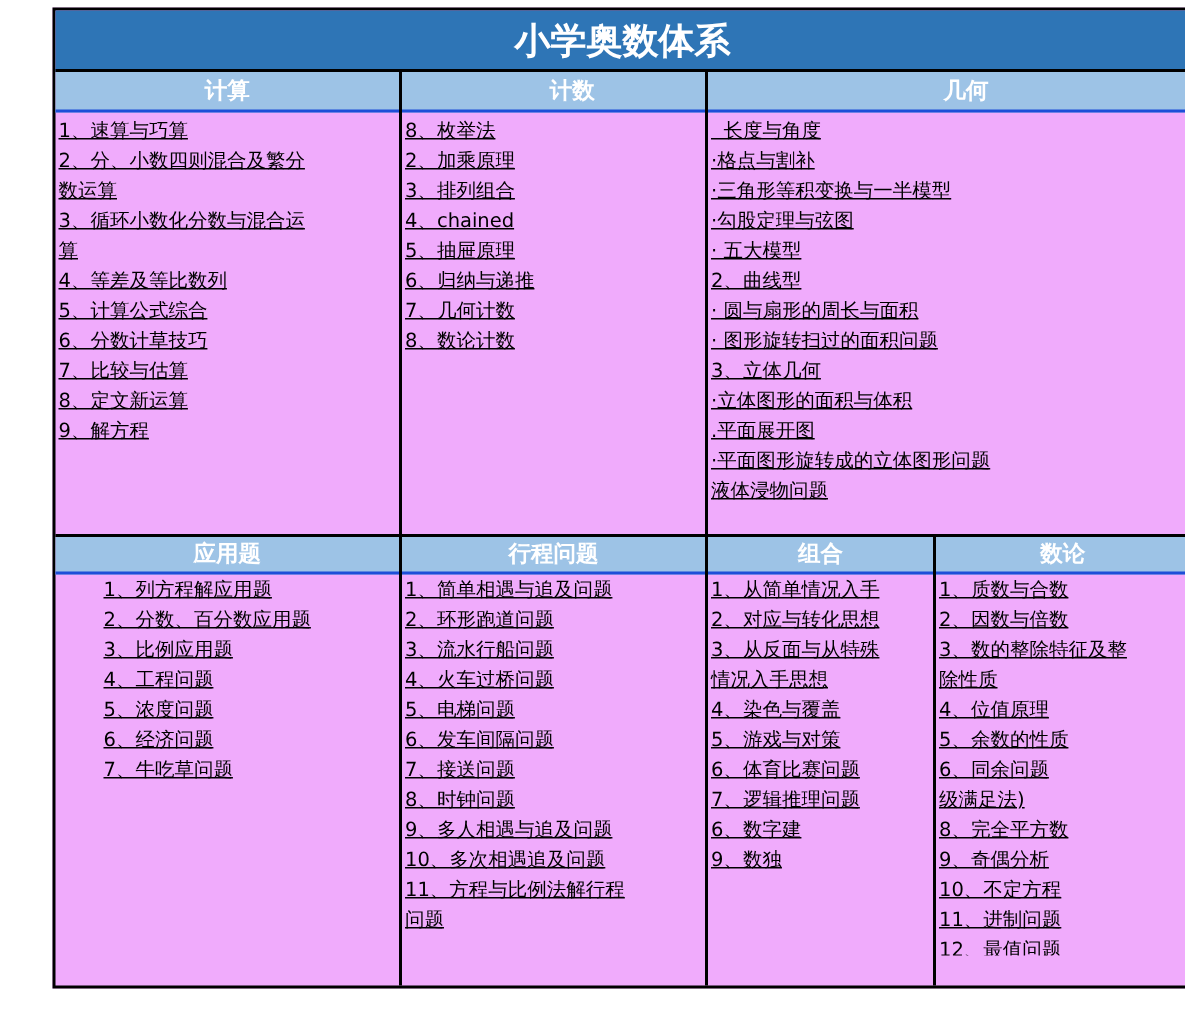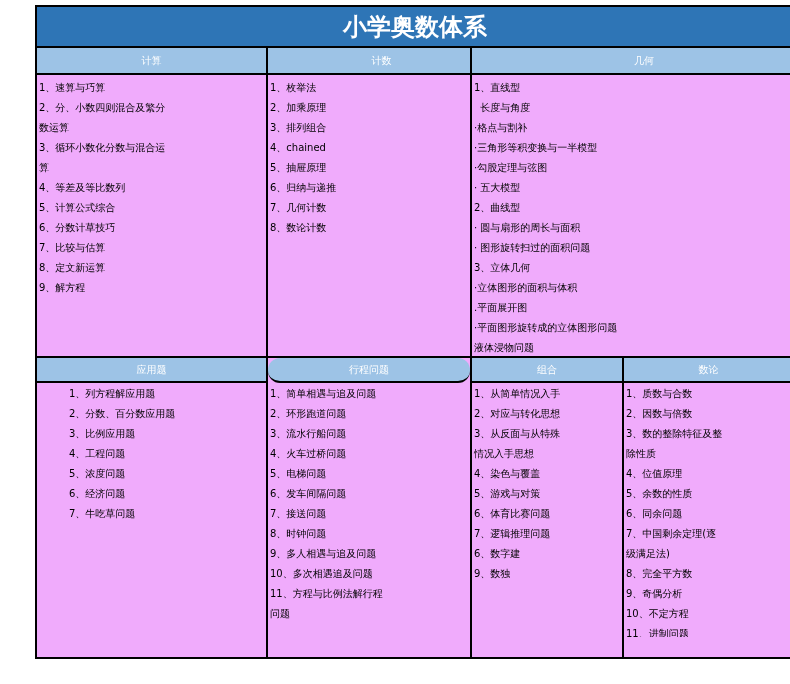--- a/index.html
+++ b/index.html
@@ -4,25 +4,25 @@
   <style>
     html, body { margin: 0; padding: 0; background: #ffffff; }
     body { width: 790px; height: 684px; position: relative; overflow: hidden;
       font-family: "DejaVu Sans", "Liberation Sans", sans-serif; }
     .sheet { position: absolute; left: 15px; top: 5px; width: 760px; height: 654px;
       box-sizing: border-box; border: 2px solid #000; background: #f0abfc; margin-left: 20px; }
     .title { position: absolute; left: 0; top: 0; width: 756px; height: 41px;
       background: #2e75b6; color: #fff; font-size: 24px; font-weight: bold;
       display: flex; align-items: center; justify-content: center; border-bottom: 2px solid #000; box-sizing: border-box; }
     .hdr { position: absolute; height: 27px; background: #9dc3e6; color: #fff;
-      font-size: 10px; font-weight: normal; display: flex; align-items: center; justify-content: center;
-      box-sizing: border-box; border-bottom: 2px solid #000000; }
+      font-size: 15px; font-weight: bold; display: flex; align-items: center; justify-content: center;
+      box-sizing: border-box; border-bottom: 2px solid #1d4ed8; }
     .hdr2 { height: 25px; }
-    .cell { position: absolute; box-sizing: border-box; padding: 1px 2px; font-size: 10px;
-      line-height: 20px; color: #000; }
+    .cell { position: absolute; box-sizing: border-box; padding: 1px 2px; font-size: 13px;
+      line-height: 20px; color: #000; text-decoration: underline; }
     .cell div { white-space: nowrap; }
     .vline { position: absolute; width: 2px; background: #000; }
     .hline { position: absolute; height: 2px; background: #000; left: 0; width: 756px; }
   </style>
 </head>
 <body>
 
 <div class="sheet">
   <div class="title">小学奥数体系</div>
 
@@ -37,48 +37,47 @@
     <div>3、循环小数化分数与混合运</div>
     <div>算</div>
     <div>4、等差及等比数列</div>
     <div>5、计算公式综合</div>
     <div>6、分数计草技巧</div>
     <div>7、比较与估算</div>
     <div>8、定文新运算</div>
     <div>9、解方程</div>
   </div>
   <div class="cell" style="left:231px;top:70px;width:202px;height:279px;">
-    <div>1、枚举法</div>
+    <div>8、枚举法</div>
     <div>2、加乘原理</div>
     <div>3、排列组合</div>
     <div>4、chained</div>
     <div>5、抽屉原理</div>
     <div>6、归纳与递推</div>
     <div>7、几何计数</div>
     <div>8、数论计数</div>
   </div>
   <div class="cell" style="left:435px;top:70px;width:321px;height:279px;">
-    <div>1、直线型</div>
     <div style="white-space:pre;">  长度与角度</div>
     <div>·格点与割补</div>
     <div>·三角形等积变换与一半模型</div>
     <div>·勾股定理与弦图</div>
     <div>· 五大模型</div>
     <div>2、曲线型</div>
     <div>· 圆与扇形的周长与面积</div>
     <div>· 图形旋转扫过的面积问题</div>
     <div>3、立体几何</div>
     <div>·立体图形的面积与体积</div>
     <div>.平面展开图</div>
     <div>·平面图形旋转成的立体图形问题</div>
     <div>液体浸物问题</div>
   </div>
 
   <div class="hdr hdr2" style="left:0;top:351px;width:229px;">应用题</div>
-  <div class="hdr hdr2" style="left:231px;top:351px;width:202px;border-radius:12px;">行程问题</div>
+  <div class="hdr hdr2" style="left:231px;top:351px;width:202px;">行程问题</div>
   <div class="hdr hdr2" style="left:435px;top:351px;width:150px;">组合</div>
   <div class="hdr hdr2" style="left:587px;top:351px;width:169px;">数论</div>
 
   <div class="cell" style="left:0;top:376px;width:229px;height:274px;padding-left:32px;">
     <div>1、列方程解应用题</div>
     <div>2、分数、百分数应用题</div>
     <div>3、比例应用题</div>
     <div>4、工程问题</div>
     <div>5、浓度问题</div>
     <div>6、经济问题</div>
@@ -111,21 +110,20 @@
     <div>9、数独</div>
   </div>
   <div class="cell" style="left:587px;top:376px;width:169px;height:254px;overflow:hidden;">
     <div>1、质数与合数</div>
     <div>2、因数与倍数</div>
     <div>3、数的整除特征及整</div>
     <div>除性质</div>
     <div>4、位值原理</div>
     <div>5、余数的性质</div>
     <div>6、同余问题</div>
-    <div>7、中国剩余定理(逐</div>
     <div>级满足法)</div>
     <div>8、完全平方数</div>
     <div>9、奇偶分析</div>
     <div>10、不定方程</div>
     <div>11、进制问题</div>
     <div>12、最值问题</div>
   </div>
 
   <div class="hline" style="top:349px;"></div>
   <div class="vline" style="left:229px;top:41px;height:609px;"></div>

